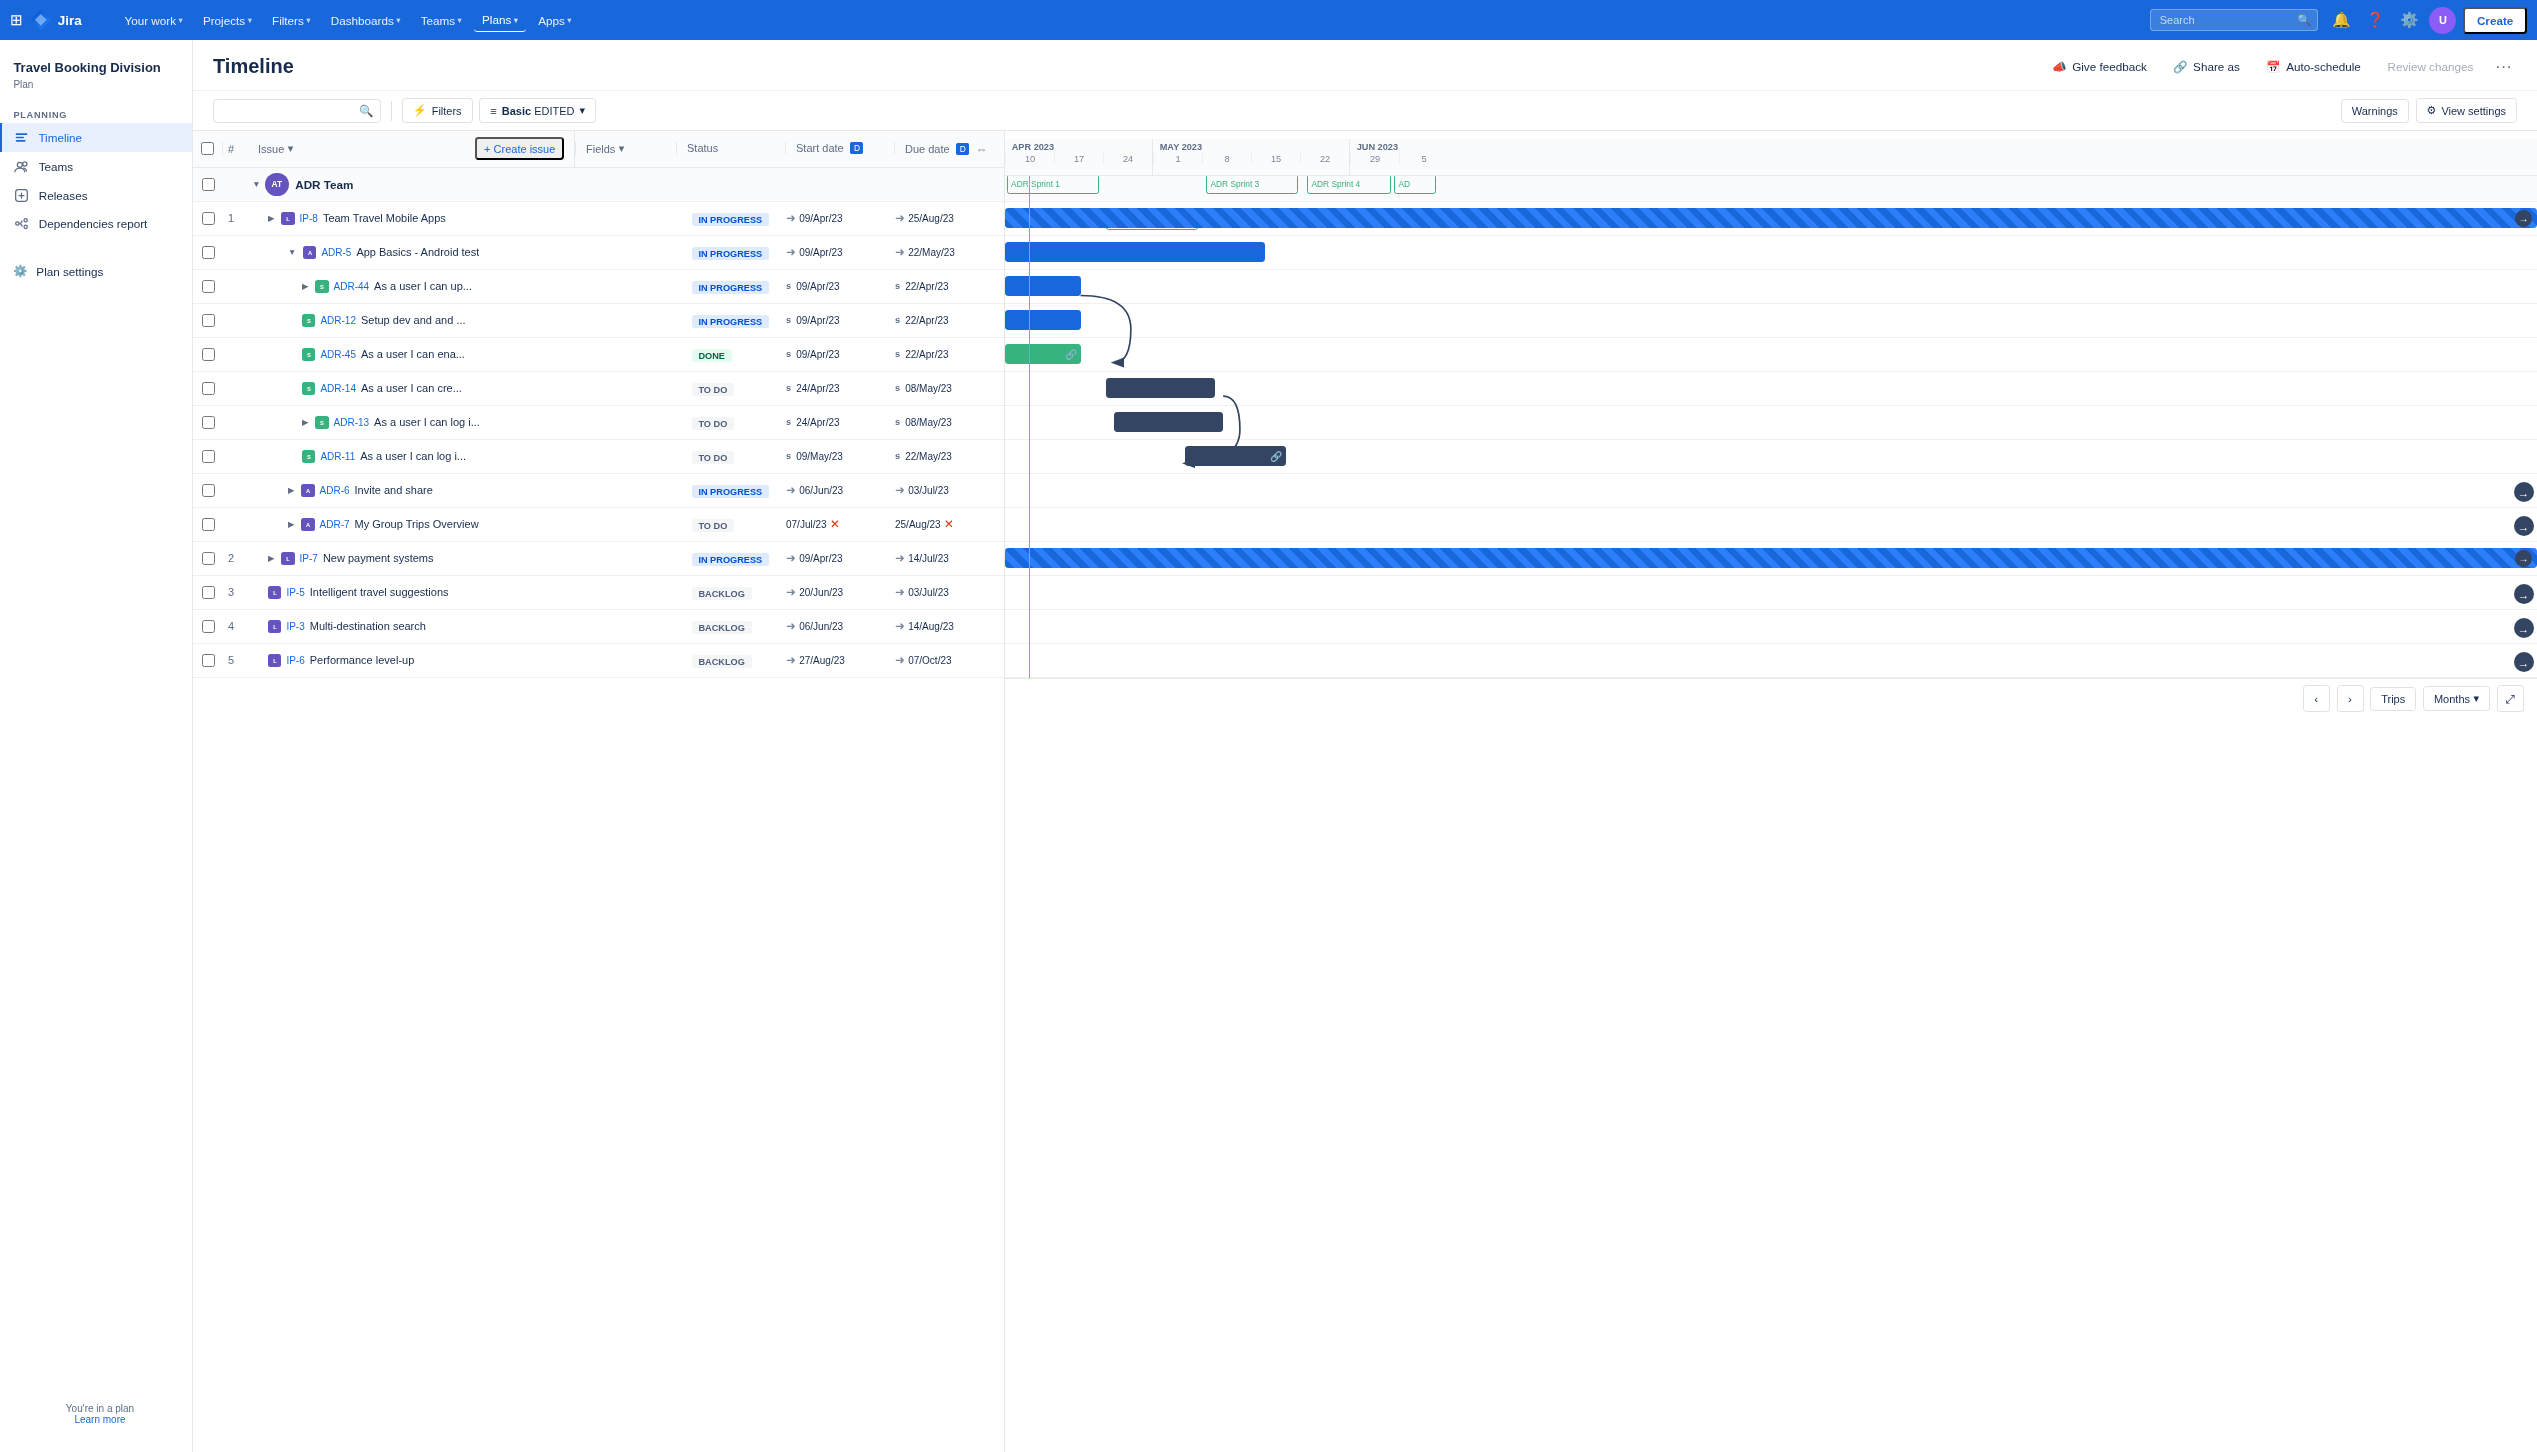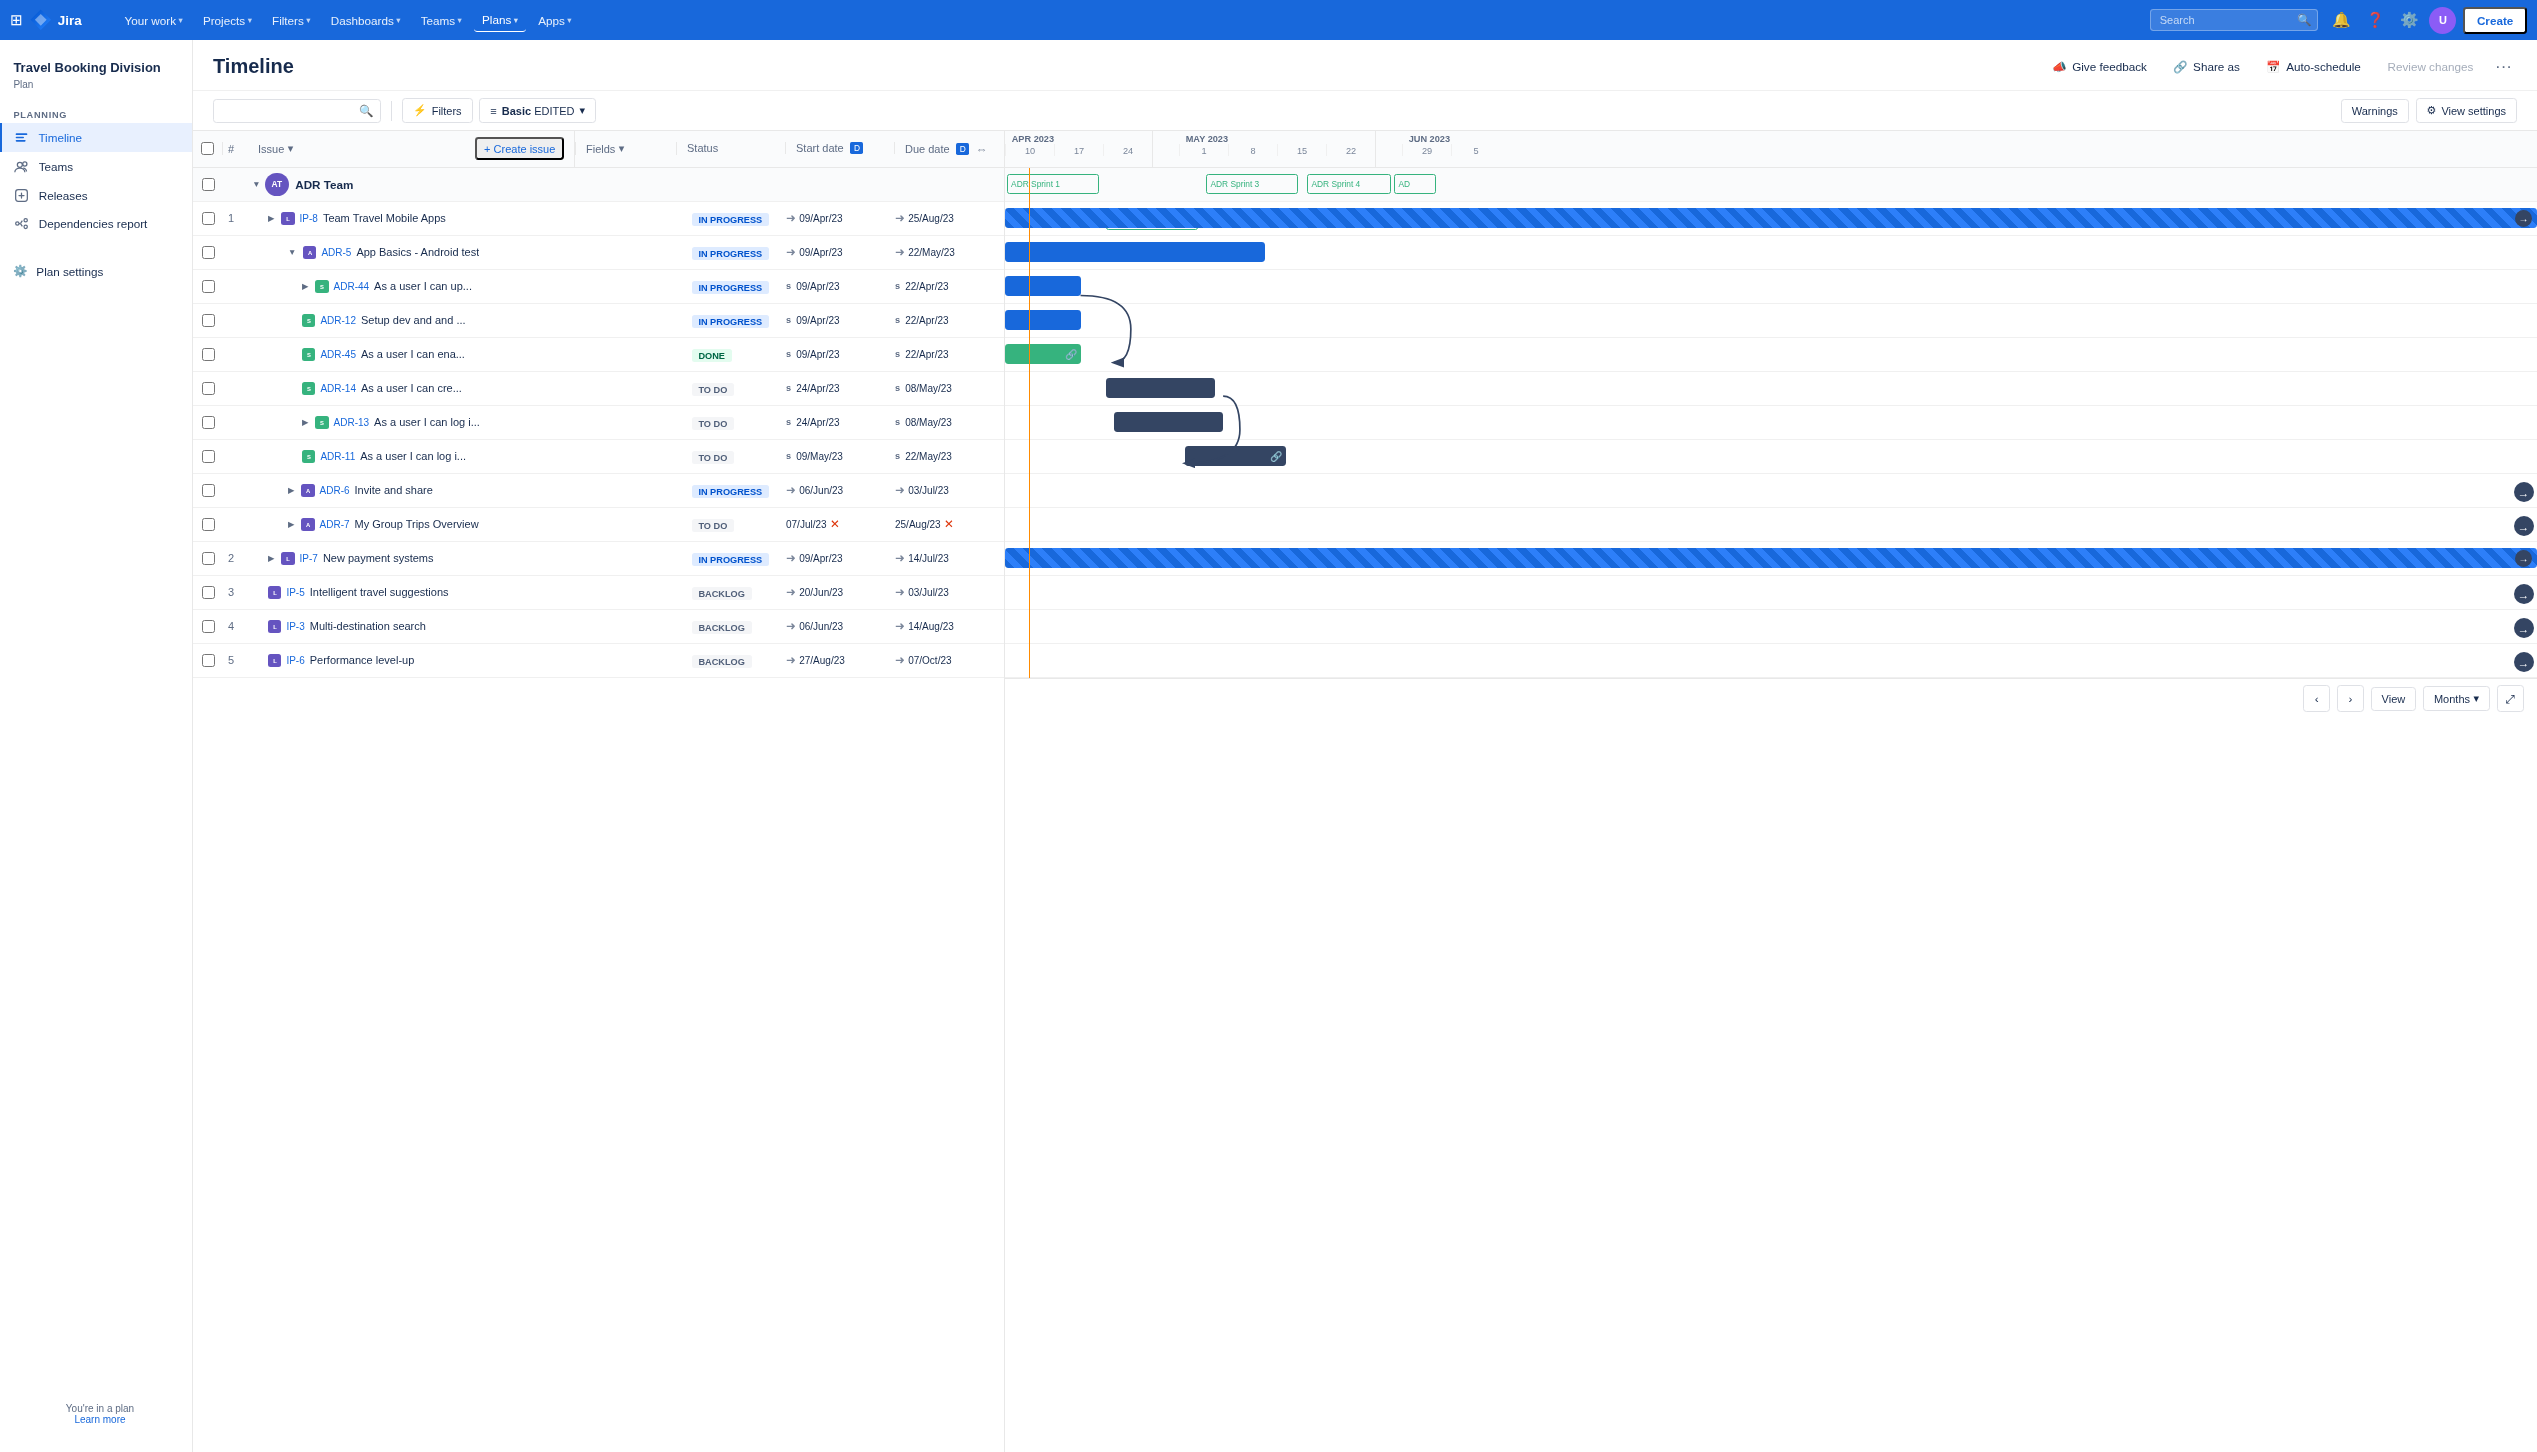--- a/index.html
+++ b/index.html
@@ -97,21 +97,21 @@
     .status-to-do { color: #505f79; background: #f4f5f7; }
     .status-backlog { color: #505f79; background: #f4f5f7; }
     .date-cell { display: flex; align-items: center; gap: 3.4px; font-size: 10px; color: #172b4d; width: 109px; min-width: 109px; }
     .date-icon { font-size: 11.7px; color: #7a869a; }
     .date-icon-x { font-size: 11.7px; color: #de350b; }
     .status-col { width: 101px; min-width: 101px; padding: 0 6.7px; }
     .group-expand { width: 17px; display: flex; align-items: center; justify-content: center; font-size: 8.4px; cursor: pointer; color: #5e6c84; }
 
     
     .gantt-area { flex: 1; overflow-x: auto; overflow-y: auto; position: relative; background: #fff; }
-    .gantt-header { display: flex; border-bottom: 0.8px solid #e8e8e8; background: #fafbfc; position: sticky; top: 0; z-index: 4; height: 37px; gap: 26px; }
+    .gantt-header { display: flex; border-bottom: 0.8px solid #e8e8e8; background: #fafbfc; position: sticky; top: 8px; z-index: 4; height: 37px; }
     .gantt-rows { position: relative; }
 
     
     .gantt-bottom { position: sticky; bottom: 0; right: 0; display: flex; align-items: center; justify-content: flex-end; gap: 6.7px; padding: 6.7px 13.4px; background: #fff; border-top: 0.8px solid #e8e8e8; }
     .gantt-nav-btn { width: 27px; height: 27px; border: 0.8px solid #dfe1e6; border-radius: 3.4px; display: flex; align-items: center; justify-content: center; cursor: pointer; background: #fff; font-size: 11.7px; color: #172b4d; }
     .today-btn { padding: 5px 10px; border: 0.8px solid #dfe1e6; border-radius: 3.4px; cursor: pointer; font-size: 11px; background: #fff; color: #172b4d; }
     .months-btn { display: flex; align-items: center; gap: 3.4px; padding: 5px 10px; border: 0.8px solid #dfe1e6; border-radius: 3.4px; cursor: pointer; font-size: 11px; background: #fff; color: #172b4d; }
     .expand-all-btn { width: 27px; height: 27px; border: 0.8px solid #dfe1e6; border-radius: 3.4px; display: flex; align-items: center; justify-content: center; cursor: pointer; background: #fff; font-size: 11.7px; color: #172b4d; }
 
     .header-double-arrow { color: #5e6c84; font-size: 11.7px; margin-left: 3.4px; }
@@ -817,21 +817,21 @@
               <marker id="arrowhead" markerWidth="8" markerHeight="8" refX="6" refY="3" orient="auto">
                 <path d="M0,0 L0,6 L8,3 z" fill="#344563"></path>
               </marker>
             </defs>
           </svg>
         </div>
 
         <div class="gantt-bottom" style="position:sticky; bottom:0; display:flex; align-items:center; justify-content:flex-end; gap:6.7px; padding:6.7px 13.4px; background:#fff; border-top:0.8px solid #e8e8e8; z-index:10;">
           <button class="gantt-nav-btn">‹</button>
           <button class="gantt-nav-btn">›</button>
-          <button class="today-btn">View</button>
+          <button class="today-btn">Trips</button>
           <button class="months-btn">
             <span>Months</span>
             <span>▾</span>
           </button>
           <button class="expand-all-btn">⤢</button>
         </div>
       </div>
     </div>
   </div>
 </div>

